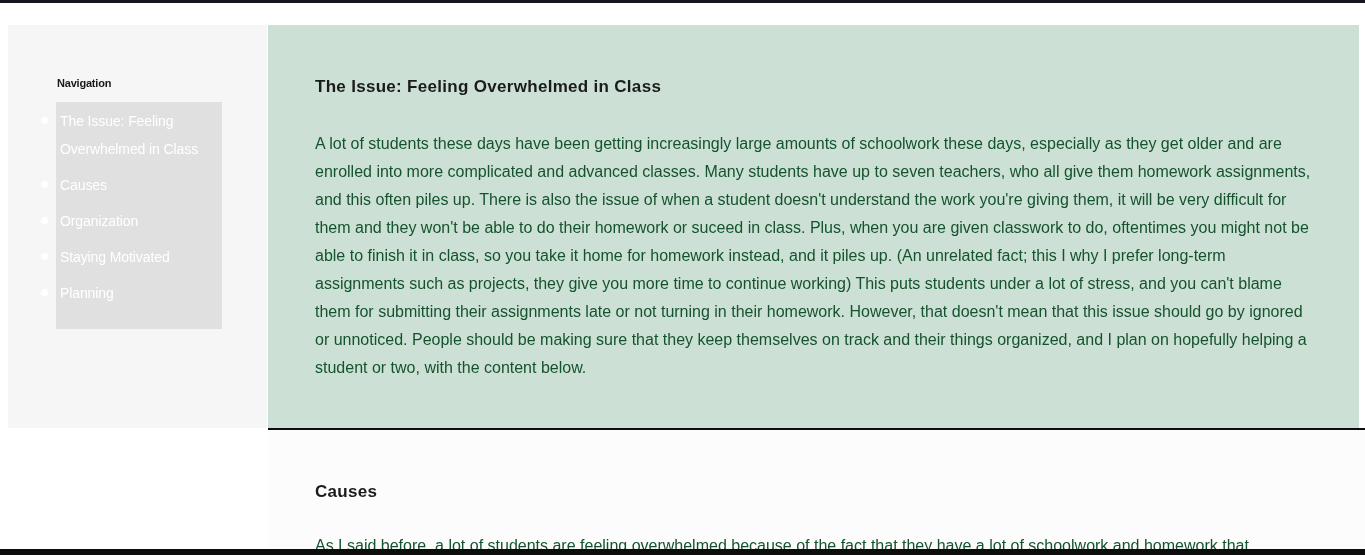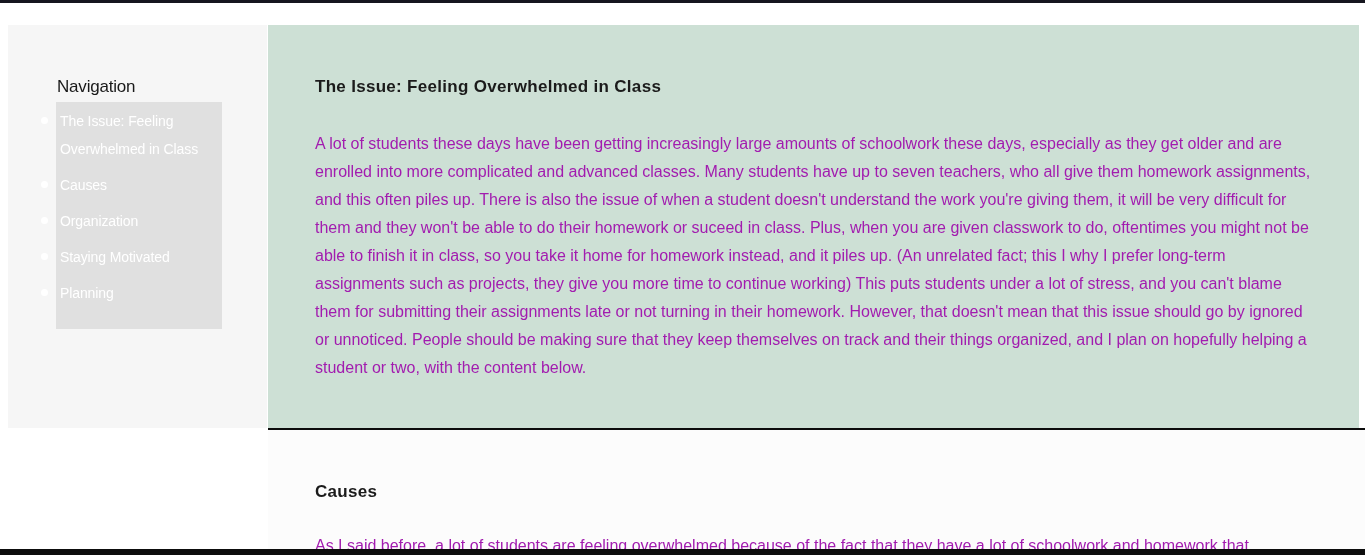--- a/index.html
+++ b/index.html
@@ -11,21 +11,21 @@
   .top-line { position:absolute; left:0; top:0; width:1365px; height:3px; background:#16161f; }
   .bottom-line { position:absolute; left:0; top:549px; width:1365px; height:6px; background:#0d0d0d; z-index:9; }
 
   
   .sidebar {
     position:absolute; left:8px; top:25px; width:259px; height:403px;
     background:#f6f6f6;
   }
   .nav-title {
     position:absolute; left:49px; top:52px;
-    font-size:17px; font-weight:400; color:#191919; letter-spacing:-0.2px;
+    font-size:11px; font-weight:700; color:#191919; letter-spacing:-0.2px;
   }
   .nav-block {
     position:absolute; left:48px; top:77px; width:166px;
     background:#e0e0e0; padding:5px 0 5px 4px; box-sizing:border-box;
   }
   .nav-list { list-style:none; margin:0; padding:0; }
   .nav-list li {
     position:relative; font-size:14px; line-height:28px; letter-spacing:-0.1px;
     color:#ffffff; margin-bottom:8px; cursor:pointer;
     padding-right:6px;
@@ -40,21 +40,21 @@
   .section-issue {
     position:absolute; left:268px; top:25px; width:1091px; height:403px;
     background:#cde0d5; overflow:hidden;
   }
   .section-heading {
     position:absolute; left:47px; top:52px;
     font-size:17px; font-weight:600; color:#1b1b1b; letter-spacing:0.3px;
   }
   .section-body {
     position:absolute; left:47px; top:105px; width:1000px;
-    font-size:16px; line-height:28px; color:#a21caf;
+    font-size:16px; line-height:28px; color:#14532d;
   }
 
   .divider { position:absolute; left:268px; top:428px; width:1097px; height:2px; background:#0c0c0c; }
 
   
   .section-causes {
     position:absolute; left:268px; top:430px; width:1097px; height:119px;
     background:#fcfcfc; overflow:hidden;
   }
   .section-causes .section-body { top:102px; }

